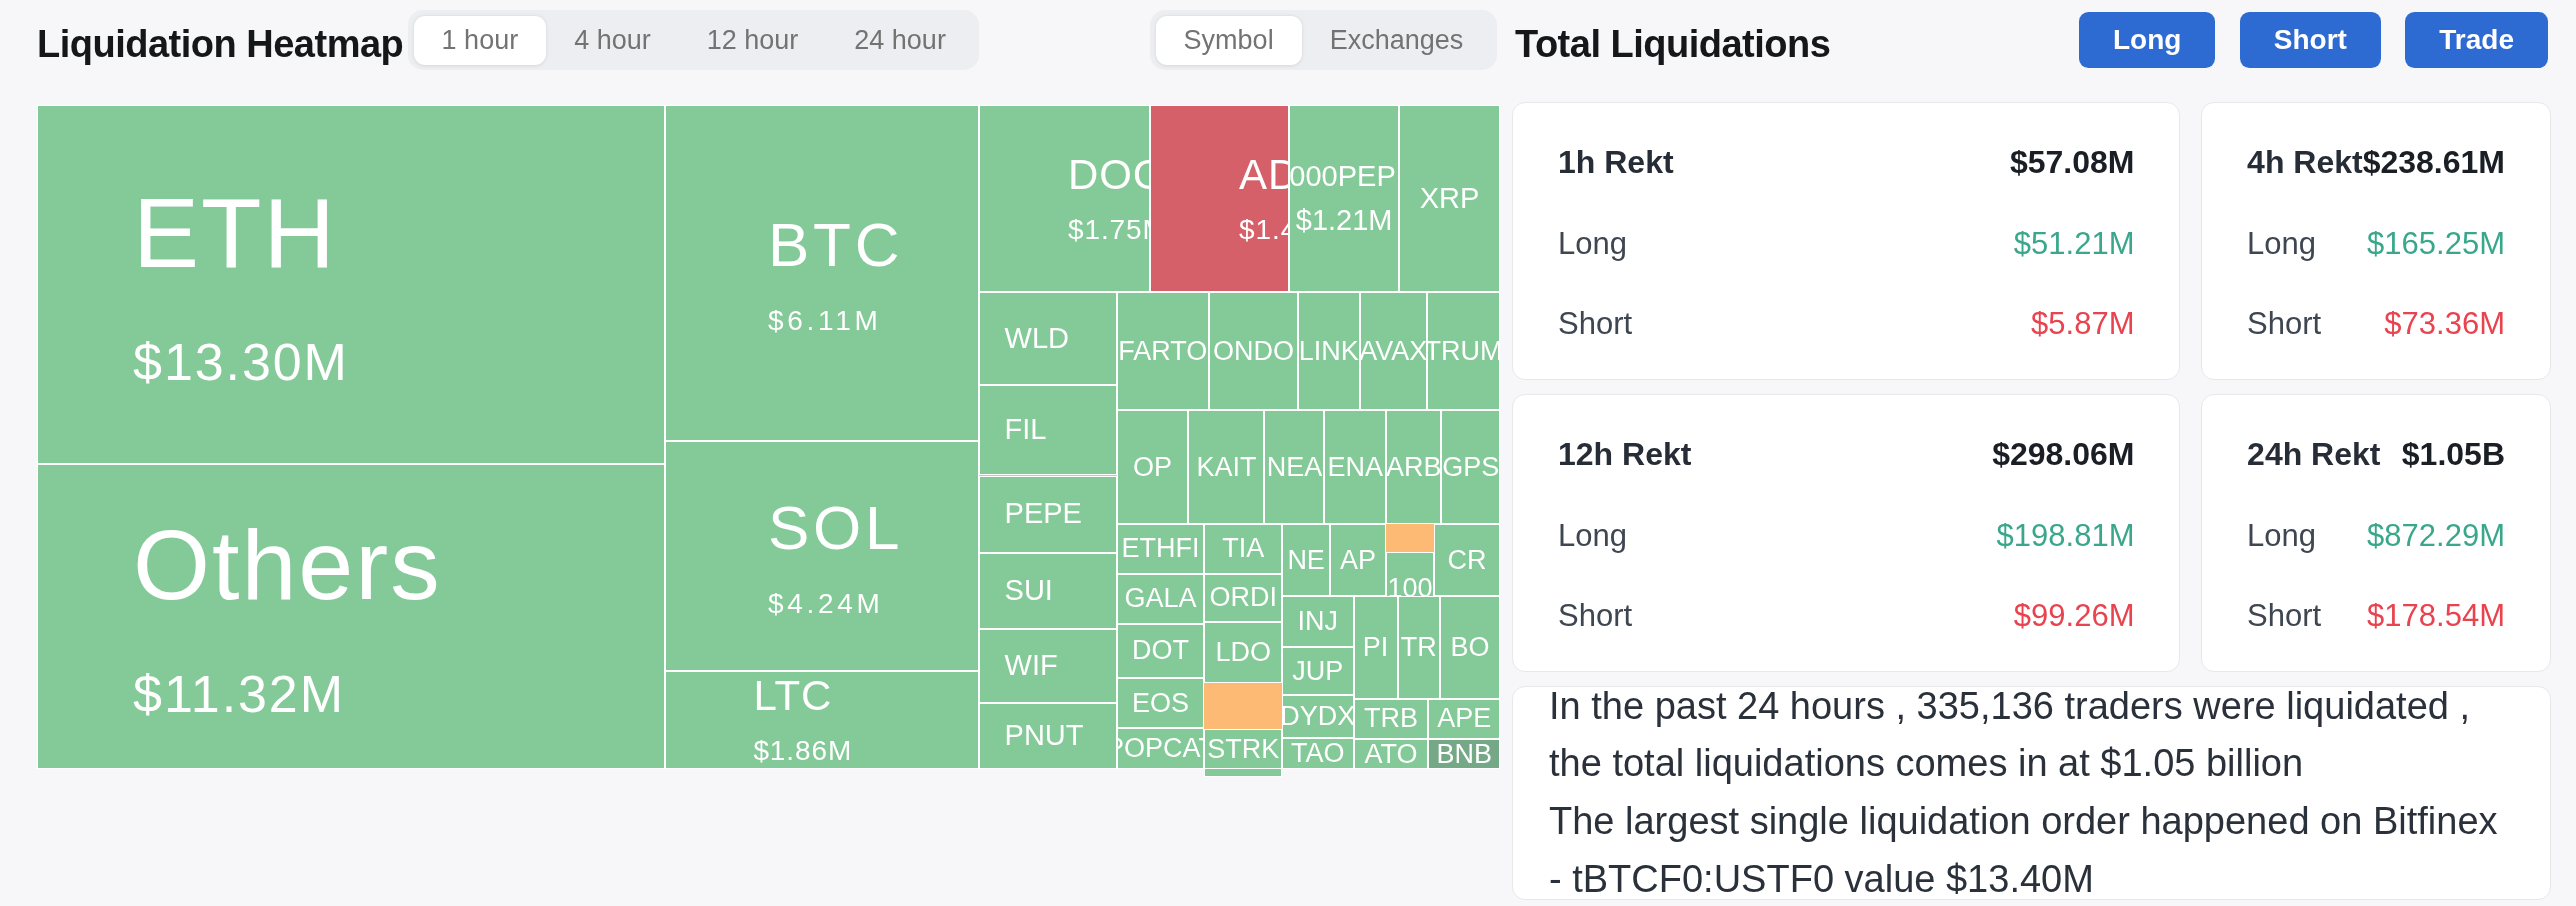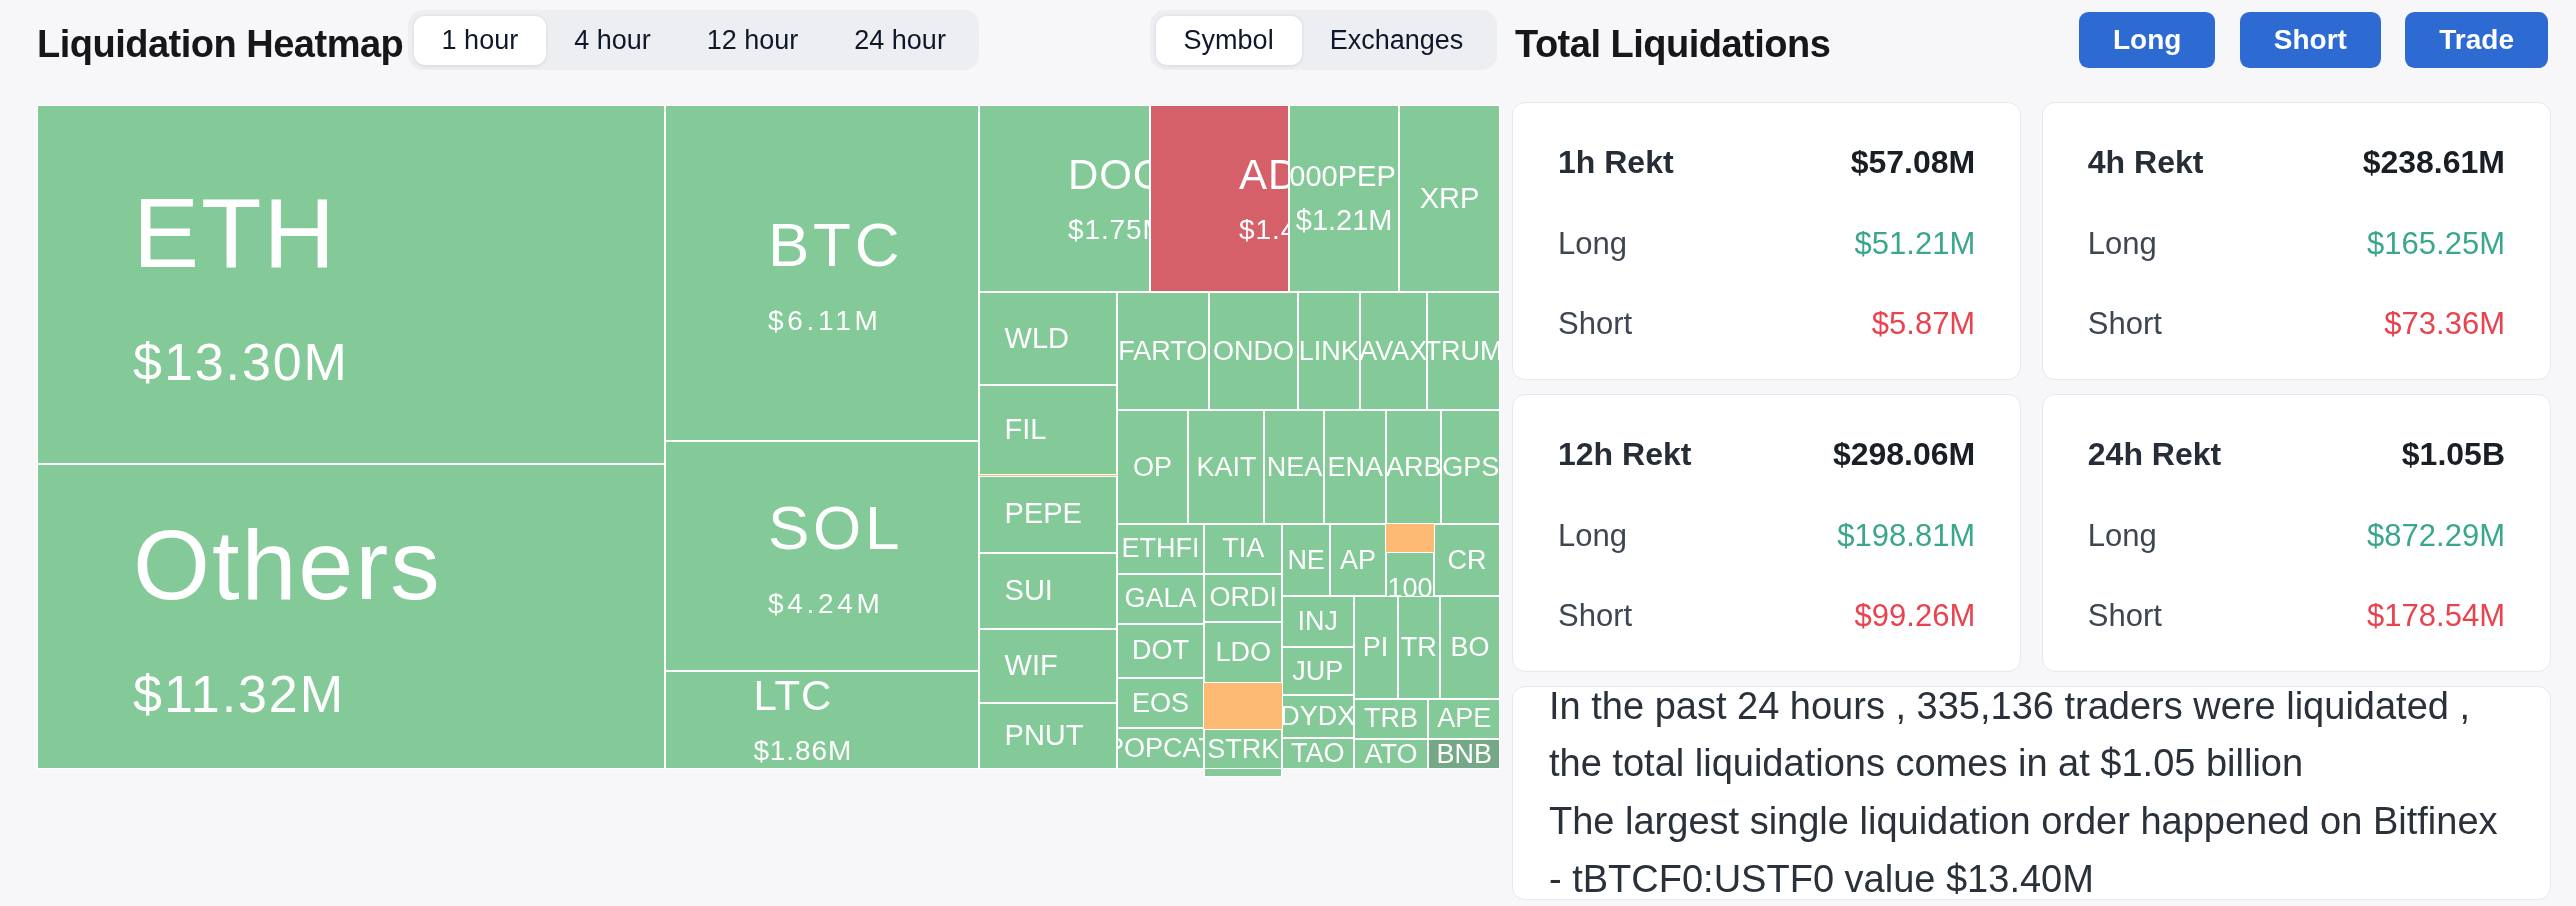--- a/index.html
+++ b/index.html
@@ -17,21 +17,21 @@
 
   .tab-group {
     position:absolute; top:10.3px; height:60px;
     background:#edeef2; border-radius:15px;
     display:flex; align-items:center; padding:5.6px;
   }
   .tab-group.time { left:408px; }
   .tab-group.mode { left:1150px; }
   .tab {
     height:49px; display:flex; align-items:center;
-    padding:0 28px; font-size:27px; color:#0f172a;
+    padding:0 28px; font-size:27px; color:#737373;
     border-radius:11.2px; cursor:pointer; white-space:nowrap;
   }
   .tab.active { background:#ffffff; box-shadow:0 0.9px 3.7px rgba(0,0,0,.10); }
 
   .action-buttons { position:absolute; right:28px; top:12.2px; display:flex; gap:24.4px; }
   .btn {
     background:#2d6bd2; color:#ffffff; border:none; cursor:pointer;
     font-family:inherit; font-size:28px; font-weight:700;
     padding:0 34px; height:56px; border-radius:9.4px;
     display:flex; align-items:center;
@@ -69,21 +69,21 @@
   .cell.t4 { font-size:29px; }
   .cell.t4.left { padding-left:24.4px; }
   .cell.t4 .lbl { font-size:29px; }
   .cell.t4 .val { font-size:29px; margin-top:11.2px; }
 
   .cell.t5 .lbl { font-size:27px; }
 
   
   .right-panel {
     position:absolute; left:1512px; top:102px; width:1039px;
-    display:grid; grid-template-columns:1fr 1fr; column-gap:20.6px; row-gap:14px;
+    display:grid; grid-template-columns:1fr; column-gap:20.6px; row-gap:14px;
   }
   .stat-card {
     background:#ffffff; border:1.9px solid #e8e8ec; border-radius:13px;
     height:278px; padding:41px 45px 37px 45px;
     display:flex; flex-direction:column; justify-content:space-between;
   }
   .stat-row { display:flex; justify-content:space-between; align-items:center; }
   .stat-title { font-size:32px; font-weight:700; color:#272d36; }
   .stat-total { font-size:32px; font-weight:700; color:#1a1e25; }
   .stat-label { font-size:31px; color:#3e4651; }

